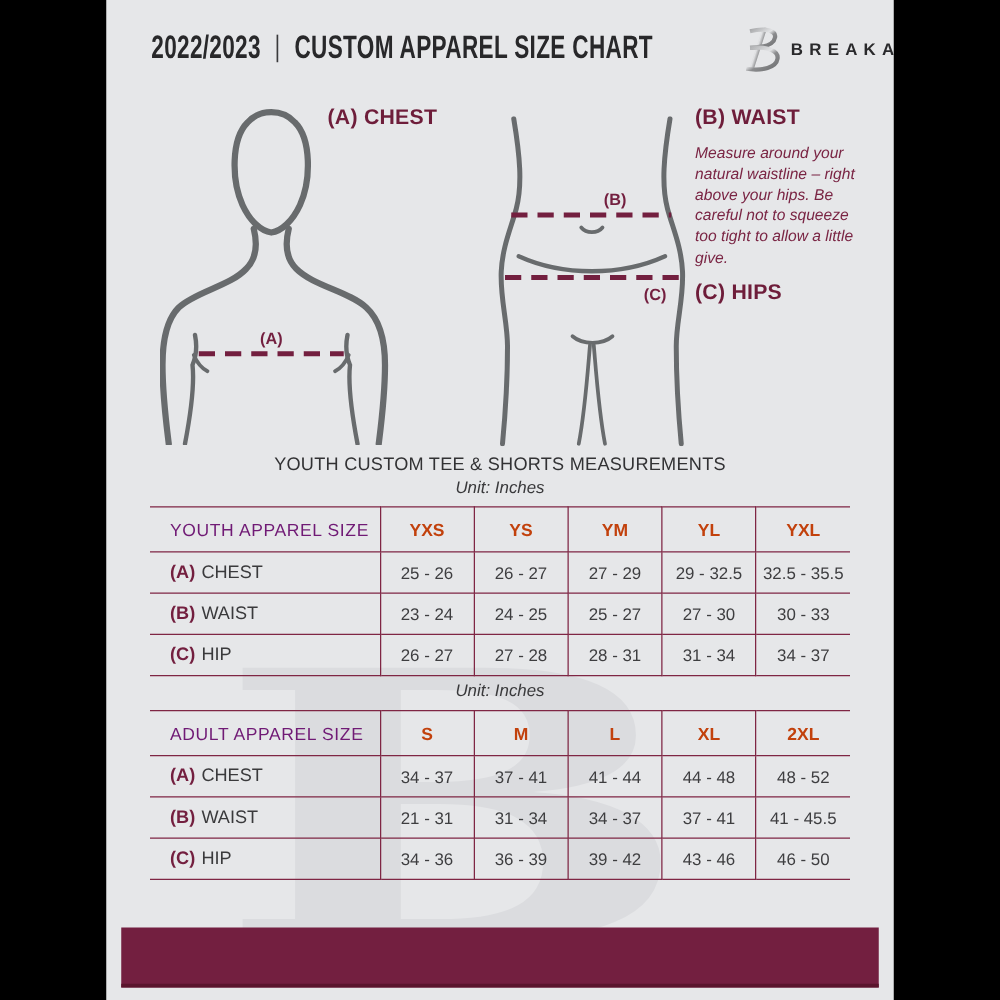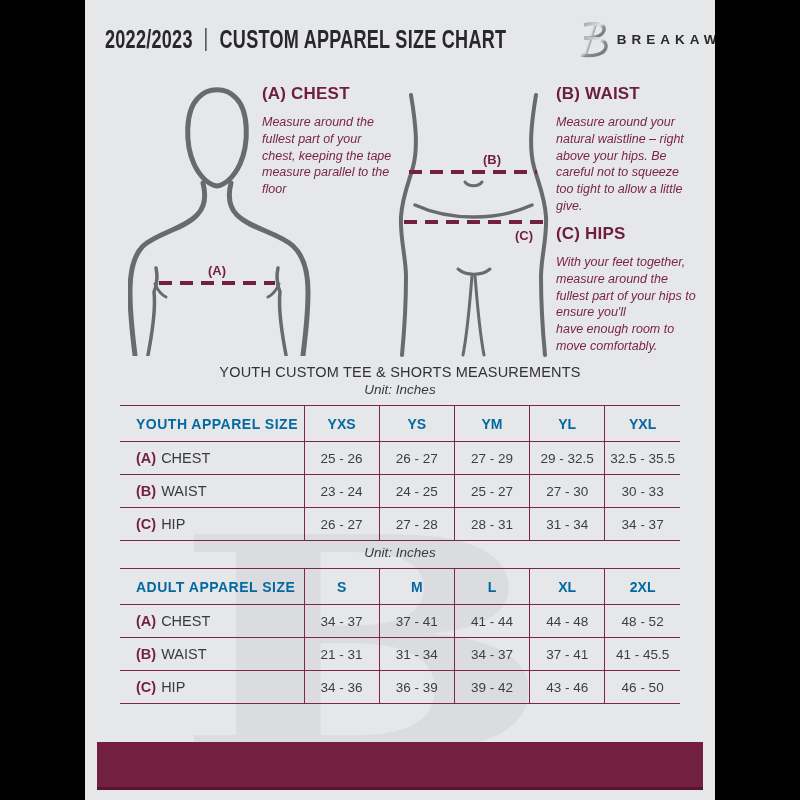--- a/index.html
+++ b/index.html
@@ -11,21 +11,21 @@
   .letterbox { position:absolute; top:0; width:85px; height:800px; background:#000; }
   .letterbox.left { left:0; } .letterbox.right { right:0; }
 
   .page {
     position:absolute; left:85px; top:0; width:630px; height:800px;
     background:#E6E7E9; overflow:hidden;
   }
 
   
   .hdr {
-    position:absolute; left:20px; top:18px; width:578px; height:42px;
+    position:absolute; left:36px; top:18px; width:578px; height:42px;
     display:flex; justify-content:space-between; z-index:3;
   }
   .hdr-title {
     display:flex; align-items:center; gap:13px; white-space:nowrap;
     font-weight:bold; font-size:21px; color:#28282A; letter-spacing:0.3px;
     transform:scale(0.86,1.24); transform-origin:left center;
   }
   .hdr-sep { font-weight:normal; font-size:19px; color:#3a3a3c; }
   .brand { display:flex; align-items:center; gap:9px; }
   .brand-name { font-size:13.5px; font-weight:bold; letter-spacing:5px; color:#2A2A2C; }
@@ -62,24 +62,24 @@
   #youth-block { top:364px; }
   #adult-block { top:543px; }
   .sec-title { font-size:14.5px; font-weight:normal; color:#323234; letter-spacing:0.2px; }
   .sec-unit  { font-size:13.5px; font-style:italic; color:#3A3A3C; margin-top:2px; }
   table.size-table {
     margin-top:8px; border-collapse:collapse; width:560px; table-layout:fixed;
   }
   .size-table th, .size-table td { border:1.5px solid #7F2644; text-align:center; }
   .size-table tr > *:first-child { border-left:none; }
   .size-table tr > *:last-child  { border-right:none; }
-  .size-table th { height:33px; font-size:14px; font-weight:bold; color:#0369a1; }
+  .size-table th { height:33px; font-size:14px; font-weight:bold; color:#c2410c; }
   .size-table td { height:30px; font-size:13.5px; color:#3E3E40;text-align:center; }
   .size-table .lab { text-align:left; padding-left:16px; }
-  .size-table th.lab { font-weight:bold; letter-spacing:0.5px; color:#0369a1; }
+  .size-table th.lab { font-weight:normal; letter-spacing:0.5px; color:#701a75; }
   .size-table td.lab { font-size:14.5px; color:#3A3A3C; }
   .pfx { color:#731F3F; font-weight:bold; margin-right:5px; }
 
   
   .footer {
     position:absolute; left:12px; top:742px; width:606px; height:45px;
     background:#731F40; border-bottom:3px solid #5A152D; z-index:2;
   }
 </style>
 </head>
@@ -141,30 +141,27 @@
     <path class="outline" stroke-width="3" d="M 77,183 C 75,206 73,236 68,262"></path>
     <path class="outline" stroke-width="3" d="M 80,183 C 82,206 84,236 89,262"></path>
     <path class="dash" d="M 14,79 H 142"></path>
     <path class="dash" d="M 9,129 H 149"></path>
     <text class="marker" x="88" y="71">(B)</text>
     <text class="marker" x="120" y="147">(C)</text>
   </svg>
 
   <div id="chest-text" class="guide">
     <div class="guide-h">(A) CHEST</div>
-    <div class="guide-body">Measure around the fullest part of your chest, keeping the tape measure parallel to the floor</div>
   </div>
   <div id="waist-text" class="guide">
     <div class="guide-h">(B) WAIST</div>
     <div class="guide-body">Measure around your natural waistline – right above your hips. Be careful not to squeeze too tight to allow a little give.</div>
   </div>
   <div id="hips-text" class="guide">
     <div class="guide-h">(C) HIPS</div>
-    <div class="guide-body">With your feet together, measure around the fullest part of your hips to ensure you'll
-have enough room to move comfortably.</div>
   </div>
 
   <div id="youth-block" class="section">
     <div class="sec-title">YOUTH CUSTOM TEE &amp; SHORTS MEASUREMENTS</div>
     <div class="sec-unit">Unit: Inches</div>
     <table class="size-table">
       <colgroup>
           <col style="width:184px">
           <col>
           <col>

